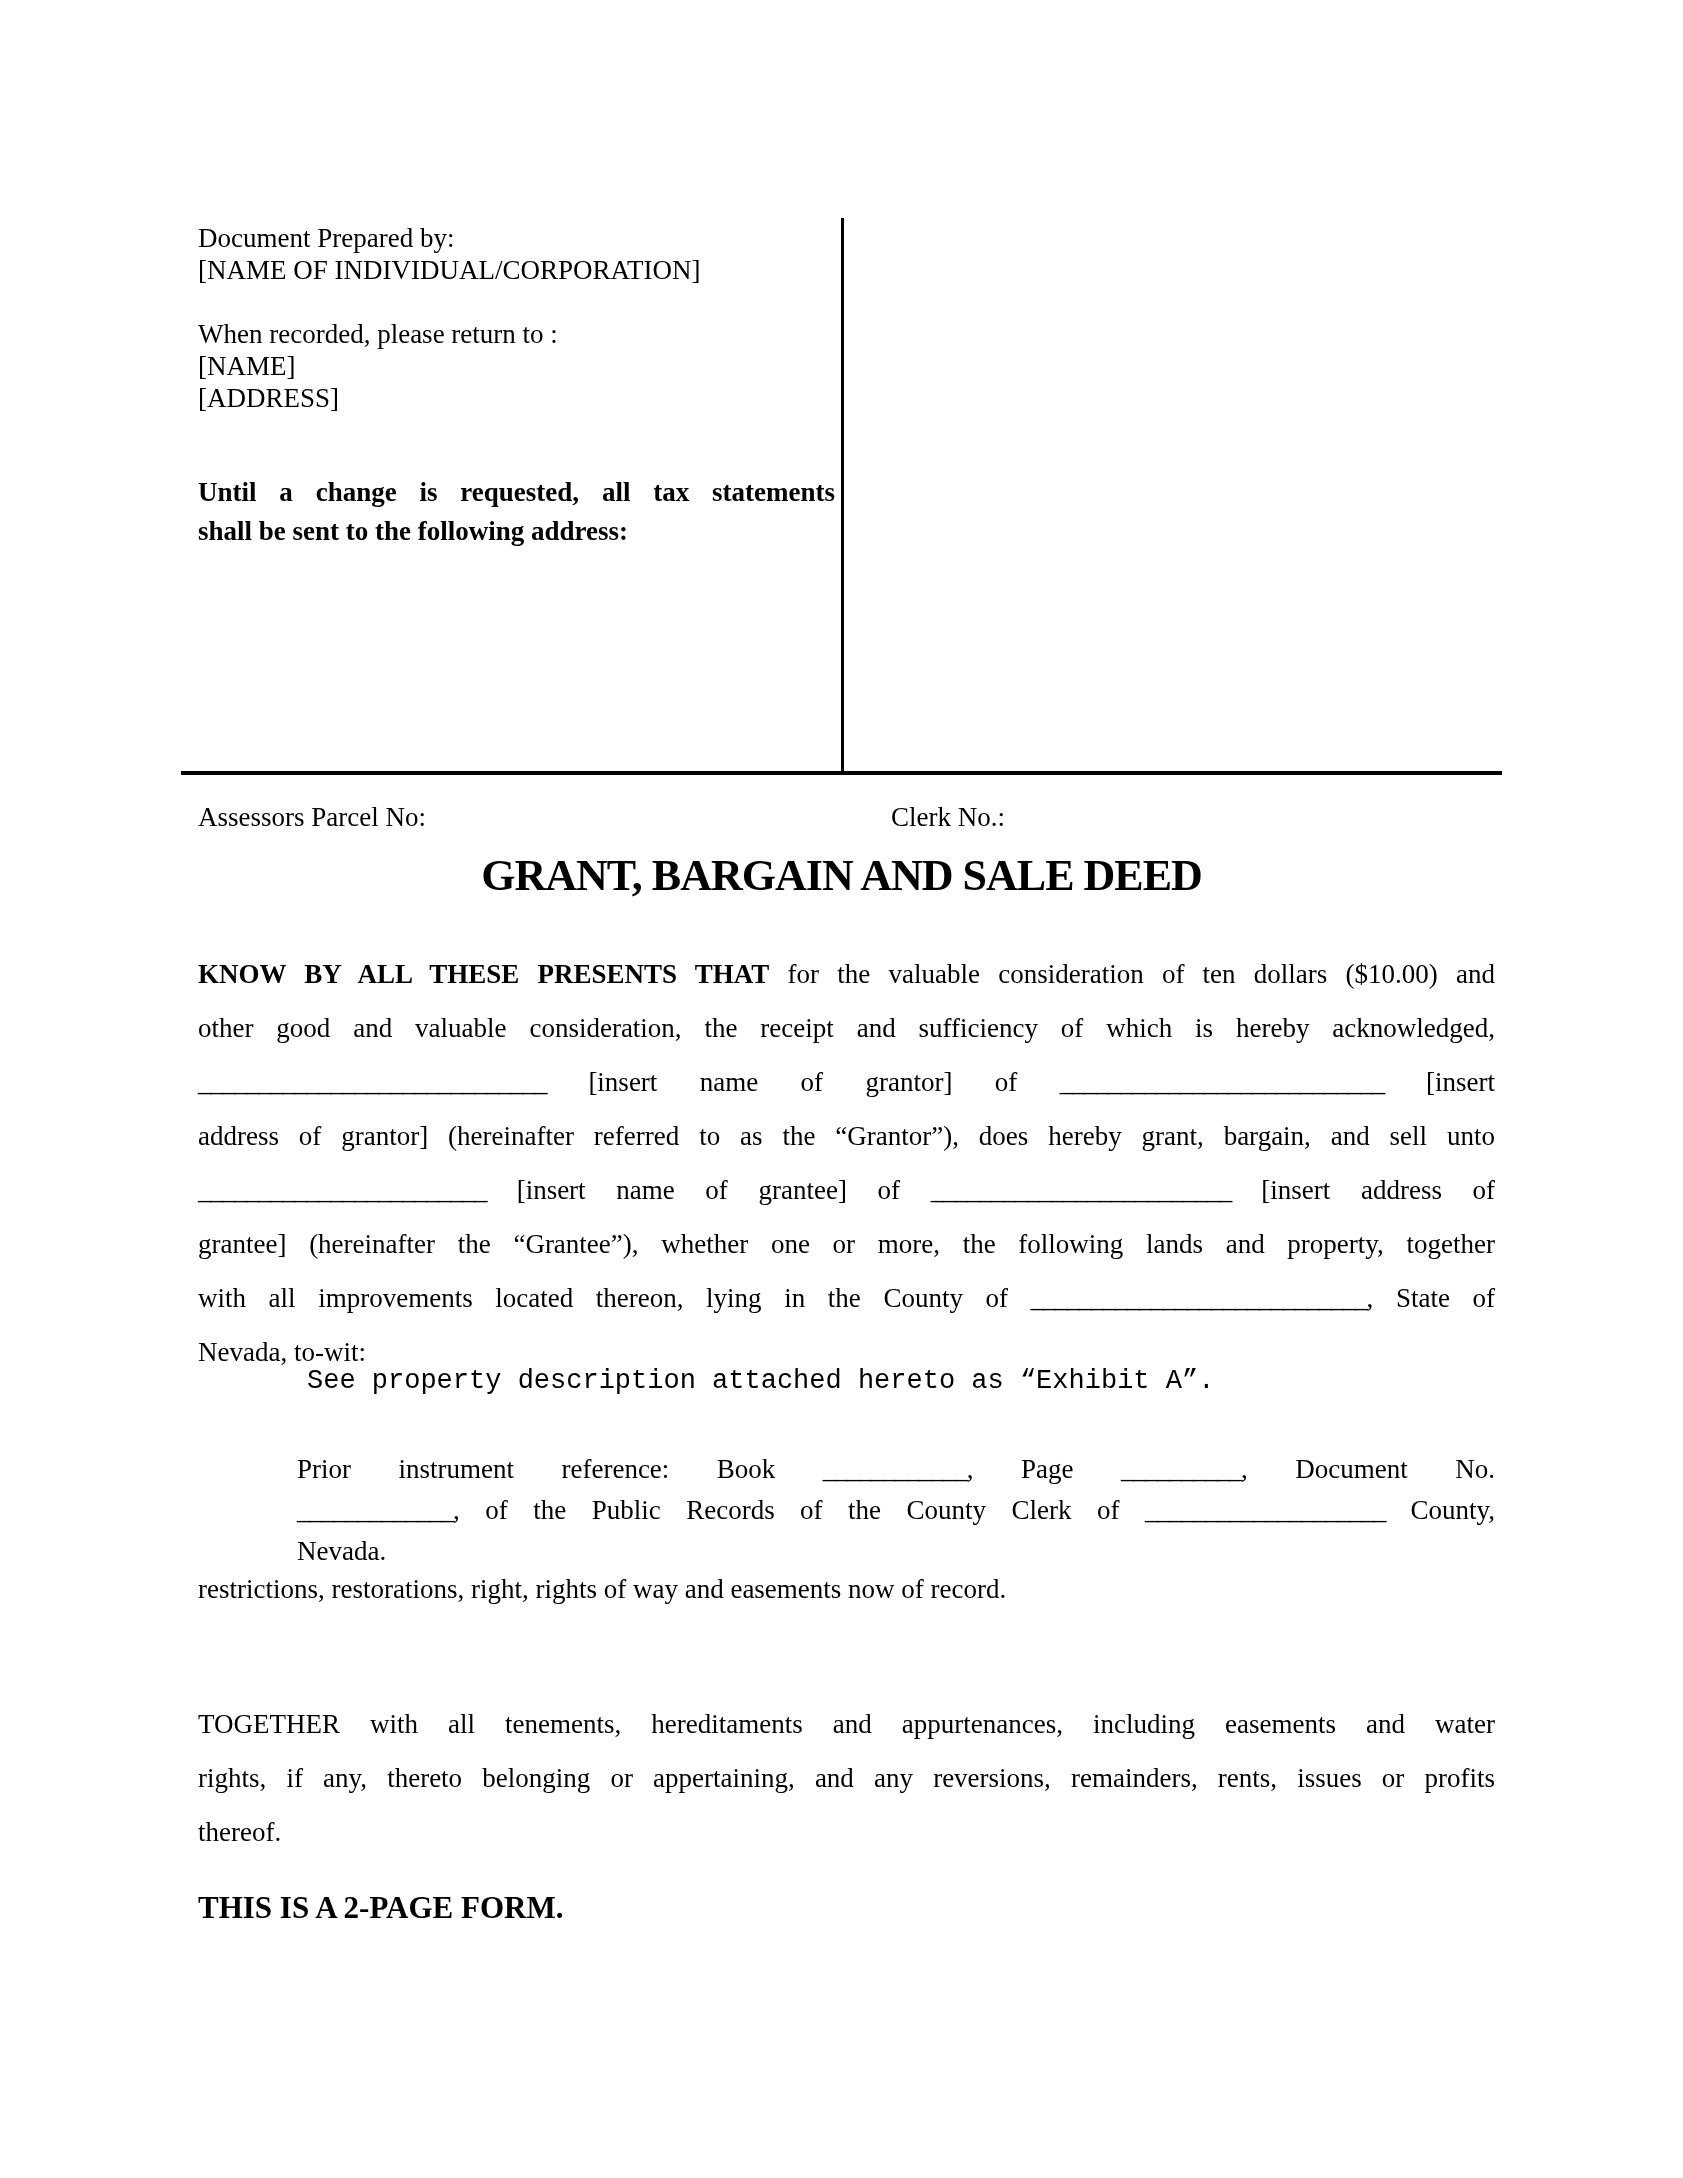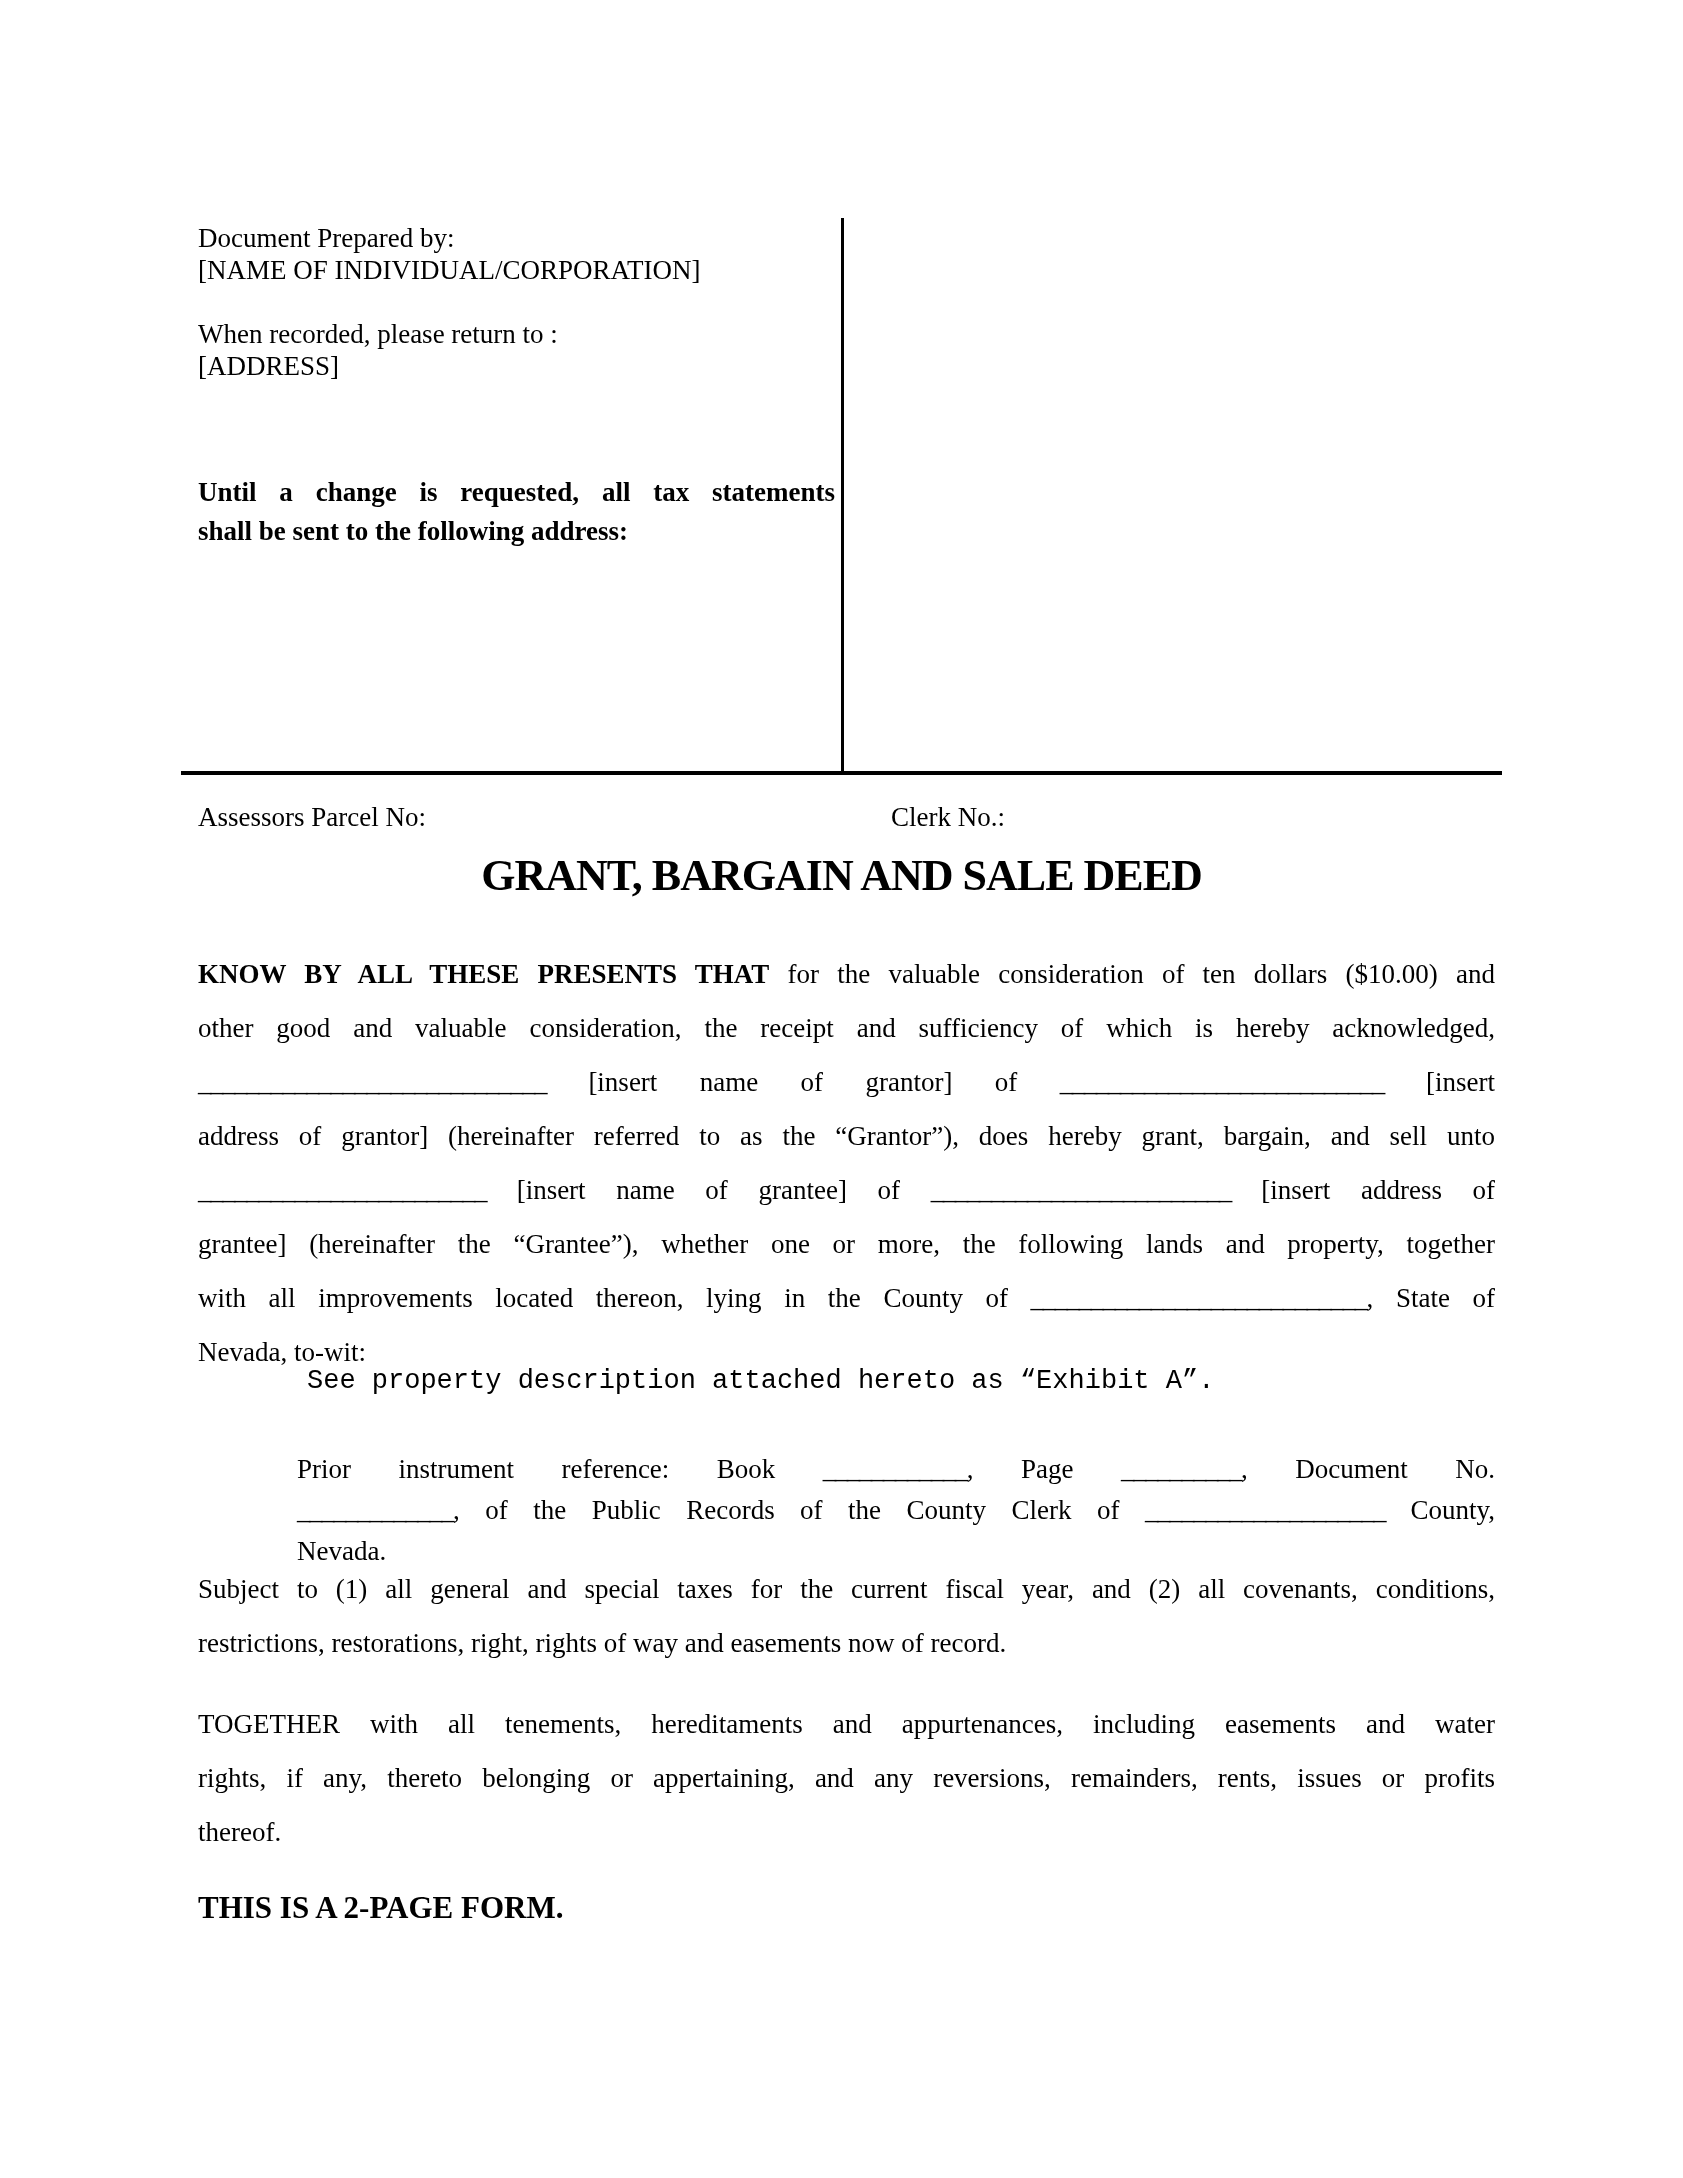--- a/index.html
+++ b/index.html
@@ -74,20 +74,21 @@
 </style>
 </head>
 <body>
 
 <div class="page">
 
   <div class="abs prep-block">
     <div>Document Prepared by:</div>
     <div>[NAME OF INDIVIDUAL/CORPORATION]</div>
     <div class="prep-gap">When recorded, please return to :</div>
+    <div>[NAME]</div>
     <div>[ADDRESS]</div>
   </div>
 
   <div class="abs tax-notice">
       <div class="jline"><span>Until a change is requested, all tax statements</span></div>
       <div class="jline last"><span>shall be sent to the following address:</span></div>
     </div>
 
   <div class="abs vline"></div>
   <div class="abs hrule"></div>
@@ -112,21 +113,20 @@
       <div class="jline last"><span>See property description attached hereto as “Exhibit A”.</span></div>
     </div>
 
   <div class="abs p-prior lh33">
       <div class="jline"><span>Prior instrument reference: Book </span><span class="seg-u">____________</span><span>, Page </span><span class="seg-u">__________</span><span>, Document No.</span></div>
       <div class="jline"><span class="seg-u">_____________</span><span>, of the Public Records of the County Clerk of </span><span class="seg-u">____________________</span><span> County,</span></div>
       <div class="jline last"><span>Nevada.</span></div>
     </div>
 
   <div class="abs para p-subject lh46">
-      <div class="jline"><span>Subject to (1) all general and special taxes for the current fiscal year, and (2) all covenants, conditions,</span></div>
       <div class="jline last"><span>restrictions, restorations, right, rights of way and easements now of record.</span></div>
     </div>
 
   <div class="abs para p-together lh46">
       <div class="jline"><span>TOGETHER</span><span> with all tenements, hereditaments and appurtenances, including easements and water</span></div>
       <div class="jline"><span>rights, if any, thereto belonging or appertaining, and any reversions, remainders, rents, issues or profits</span></div>
       <div class="jline last"><span>thereof.</span></div>
     </div>
 
   <div class="abs form-note">THIS IS A 2-PAGE FORM.</div>

